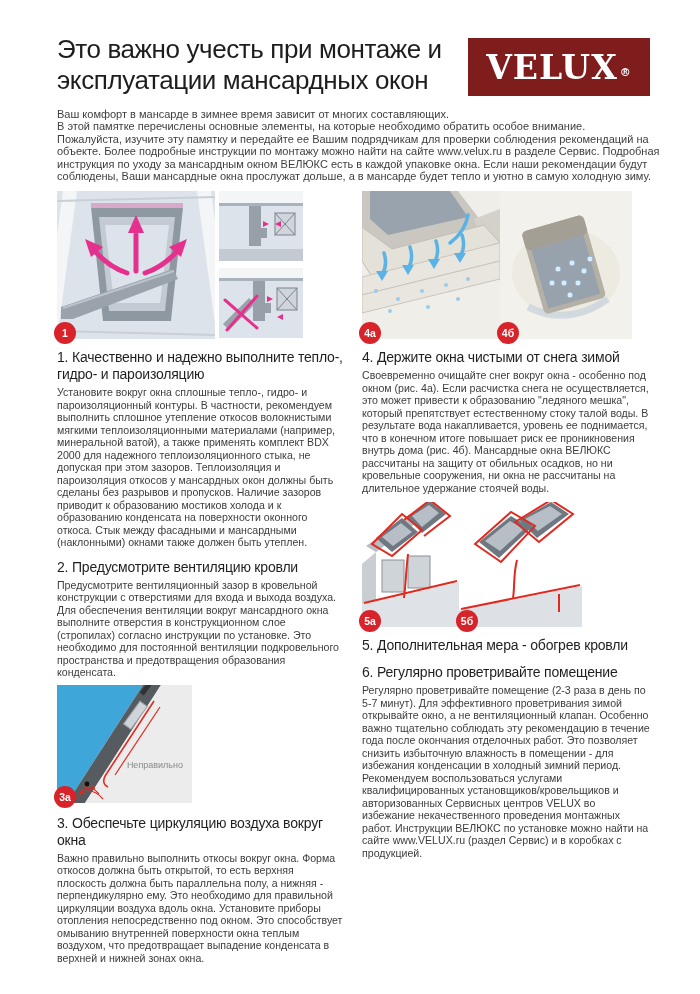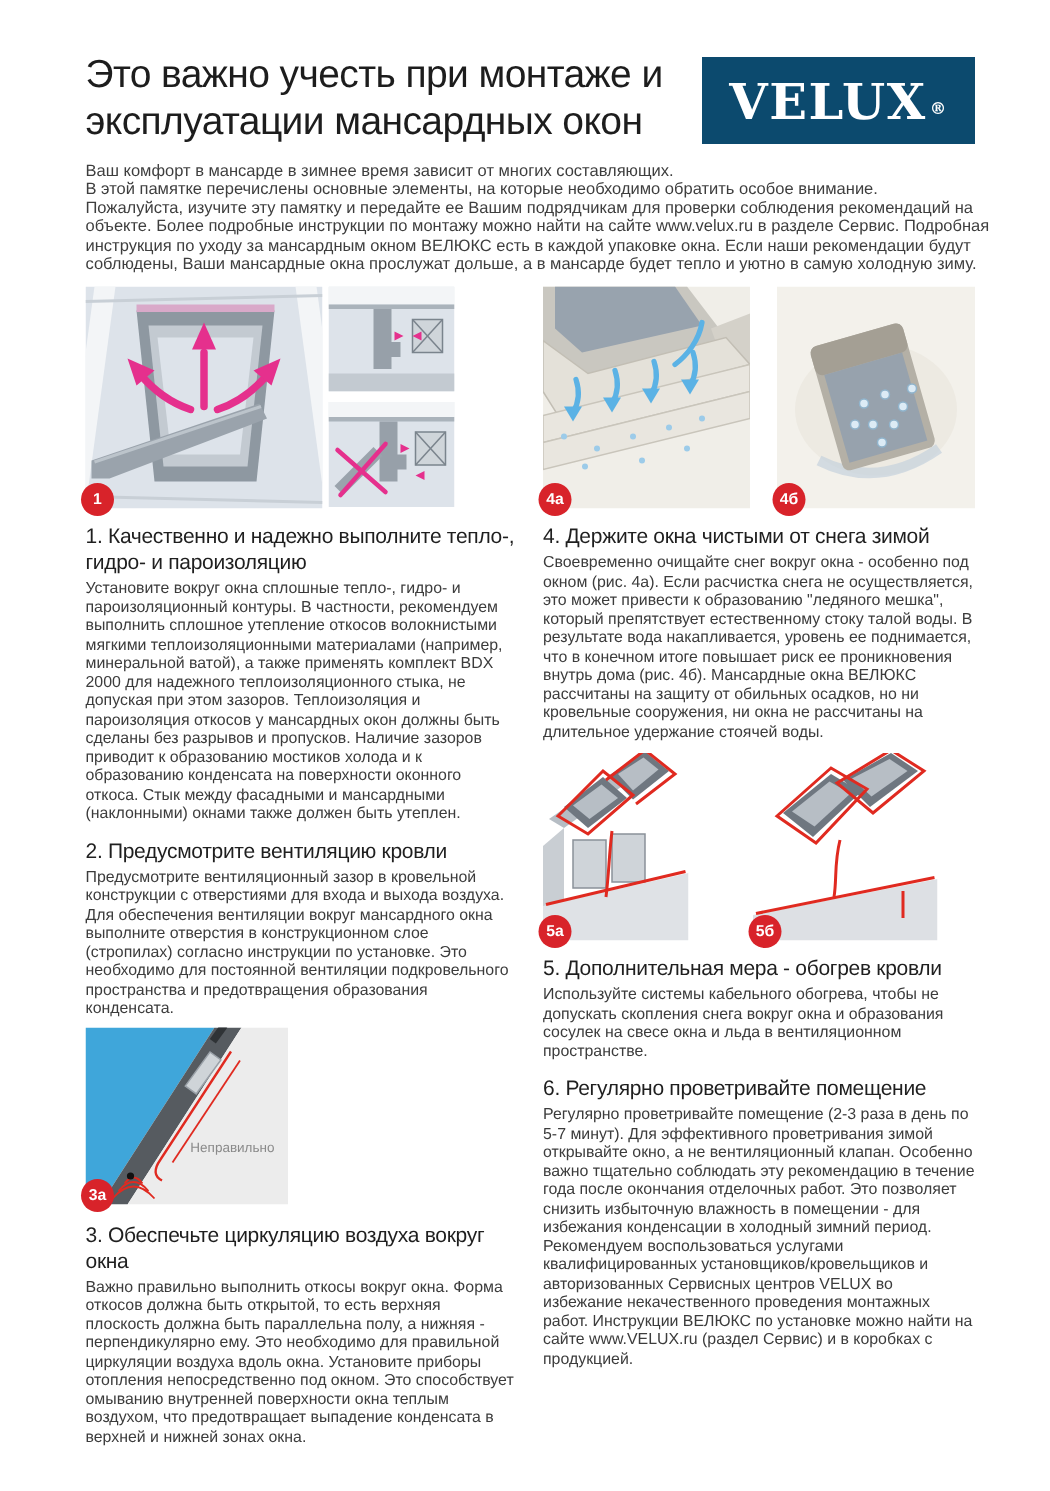--- a/index.html
+++ b/index.html
@@ -1,40 +1,40 @@
 <!DOCTYPE html>
 <html lang="ru"><head>
 <meta charset="utf-8">
 <style>
   html,body{margin:0;padding:0;background:#fff;}
   .page{width:700px;height:994px;background:#fff;overflow:hidden;position:relative;
         font-family:"Liberation Sans",sans-serif;color:#3c3c3c;border-radius:21px;}
   .inner{padding:34px 50px 0 57px;}
   header{display:flex;justify-content:space-between;align-items:flex-start;}
   .title{font-size:26px;line-height:31px;color:#1d1d1d;letter-spacing:-0.4px;font-weight:400;}
-  .logo{width:182px;height:58px;background:#0c4a6e;color:#fff;display:flex;align-items:center;
+  .logo{width:182px;height:58px;background:#7f1d1d;color:#fff;display:flex;align-items:center;
         justify-content:center;font-family:"DejaVu Serif",serif;font-weight:bold;font-size:33px;
         letter-spacing:1px;flex:0 0 auto;margin-top:4px;}
   .logo .reg{font-size:11px;vertical-align:middle;margin-left:2px;align-self:center;margin-top:10px;}
   .intro{margin:12px 0 0;font-size:11px;line-height:12.4px;color:#3e3e3e;white-space:pre-line;width:608px;}
   .cols{display:flex;gap:17px;margin-top:9px;}
   .col{width:288px;}
   h2{font-size:14px;line-height:17px;margin:10px 0 3px;color:#1f1f1f;font-weight:400;letter-spacing:-0.2px;}
   .section p{font-size:10.6px;line-height:12.5px;margin:0;color:#3c3c3c;}
   .figrow{display:flex;position:relative;}
   .fig{position:relative;flex:0 0 auto;}
   .fig svg{display:block;}
   .badge{position:absolute;width:22px;height:22px;border-radius:50%;background:#d8232a;color:#fff;
          font-size:10.5px;font-weight:700;display:flex;align-items:center;justify-content:center;
          left:-3px;bottom:-5px;z-index:2;}
   .figrow.f1{gap:4px;margin-bottom:2px;}
   .stack{display:flex;flex-direction:column;gap:7px;}
   .figrow.f3{gap:10px;margin-top:6px;margin-bottom:12px;}
-  .figrow.f4{gap:18px;margin-bottom:2px;}
-  .figrow.f5{gap:43px;margin-top:8px;margin-bottom:10px;}
+  .figrow.f4{margin-bottom:2px;}
+  .figrow.f5{margin-top:8px;margin-bottom:10px;}
   .figlabel{position:absolute;right:9px;top:64%;font-size:9px;color:#8a8a8a;}
 </style>
 </head>
 <body>
 
 <div class="page">
   <div class="inner">
 
     <header>
       <div class="title">
@@ -263,21 +263,20 @@
                 <path d="M2 107 L121 83"></path>
                 <path d="M100 92 L100 110"></path>
               </g>
             </svg>
             <div class="badge">5б</div>
           </div>
         </div>
 
         <div class="section">
           <h2>5. Дополнительная мера - обогрев кровли</h2>
-          <p>Используйте системы кабельного обогрева, чтобы не допускать скопления снега вокруг окна и образования сосулек на свесе окна и льда в вентиляционном пространстве.</p>
         </div>
 
         <div class="section">
           <h2>6. Регулярно проветривайте помещение</h2>
           <p>Регулярно проветривайте помещение (2-3 раза в день по 5-7 минут). Для эффективного проветривания зимой открывайте окно, а не вентиляционный клапан. Особенно важно тщательно соблюдать эту рекомендацию в течение года после окончания отделочных работ. Это позволяет снизить избыточную влажность в помещении - для избежания конденсации в холодный зимний период.</p>
         </div>
 
         <div class="section">
           <p>Рекомендуем воспользоваться услугами квалифицированных установщиков/кровельщиков и авторизованных Сервисных центров VELUX во избежание некачественного проведения монтажных работ. Инструкции ВЕЛЮКС по установке можно найти на сайте www.VELUX.ru (раздел Сервис) и в коробках с продукцией.</p>
         </div>

